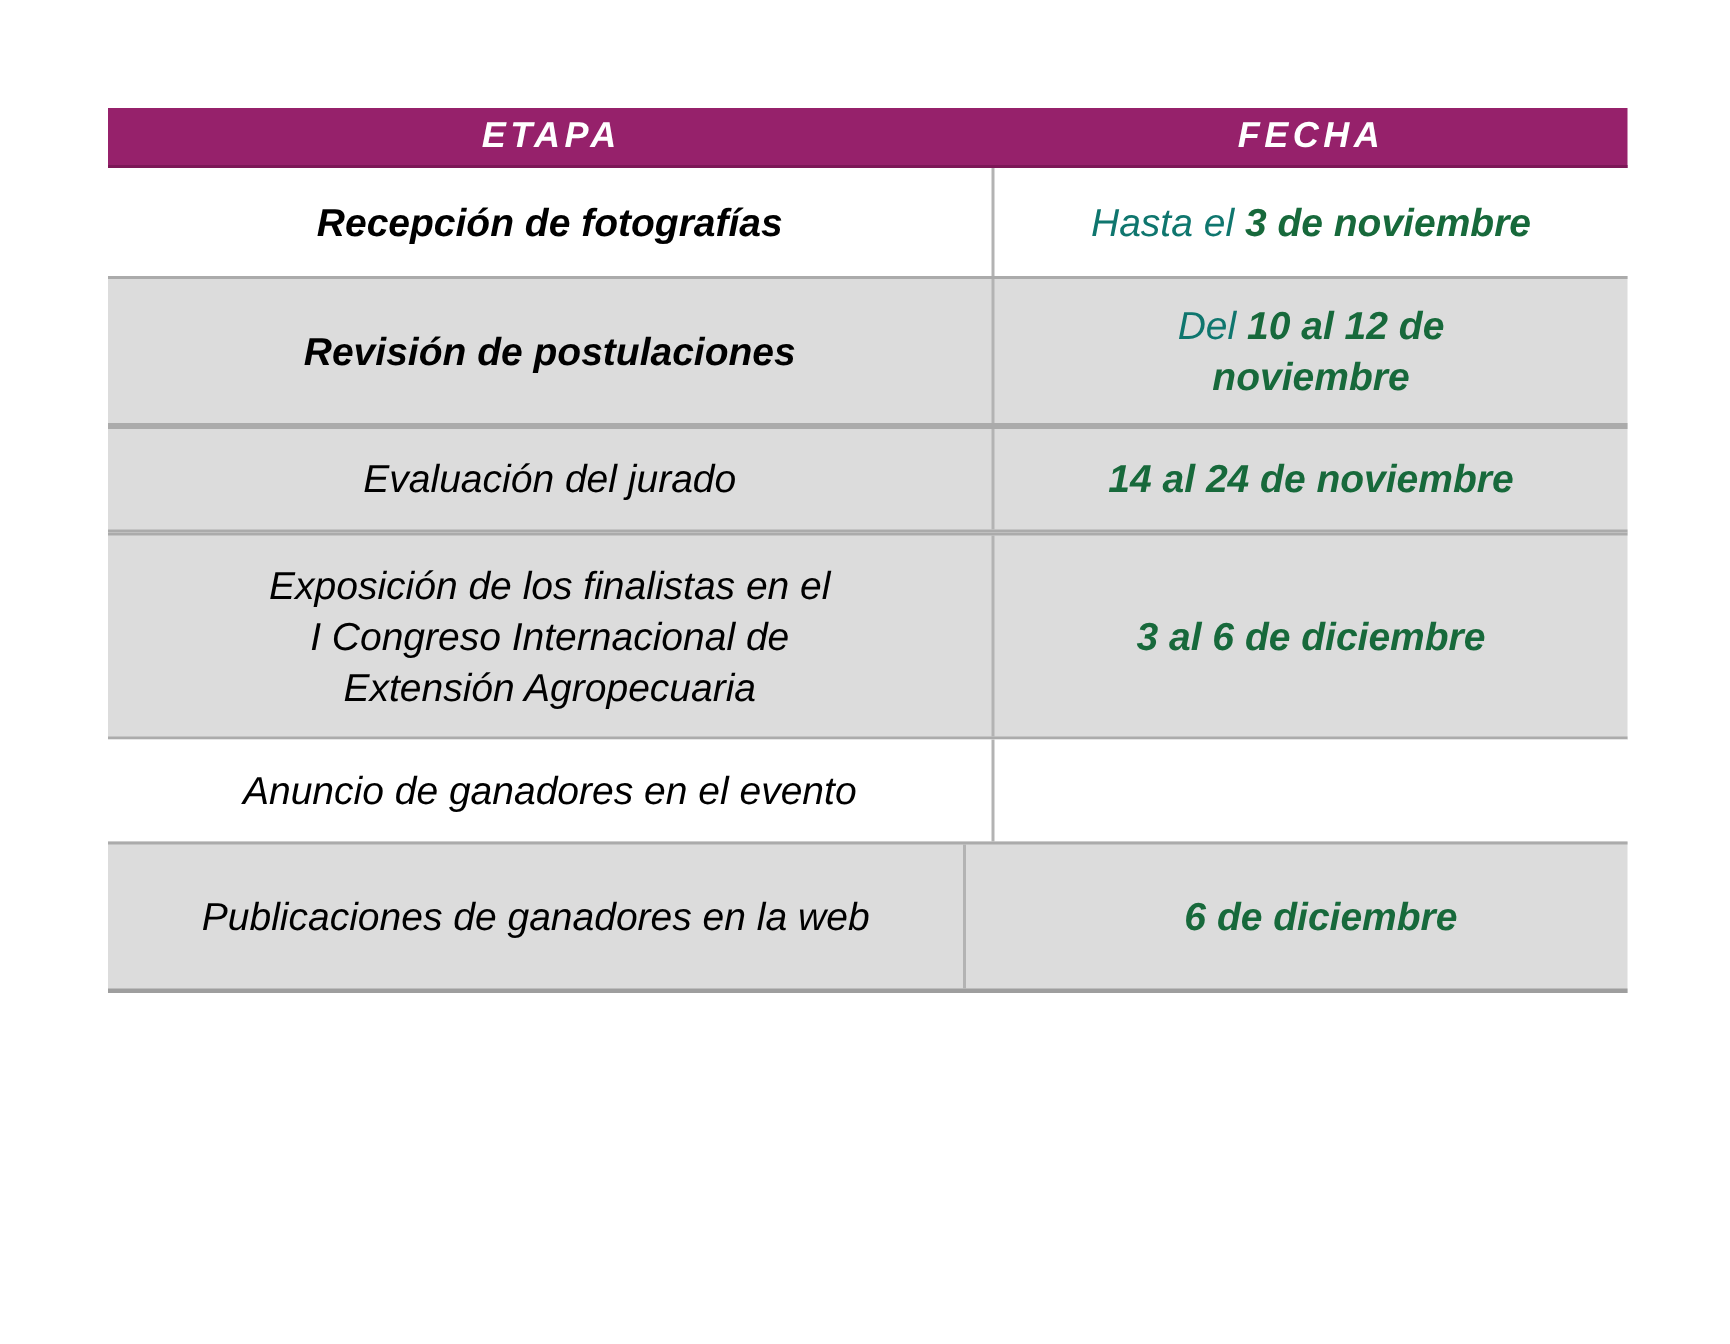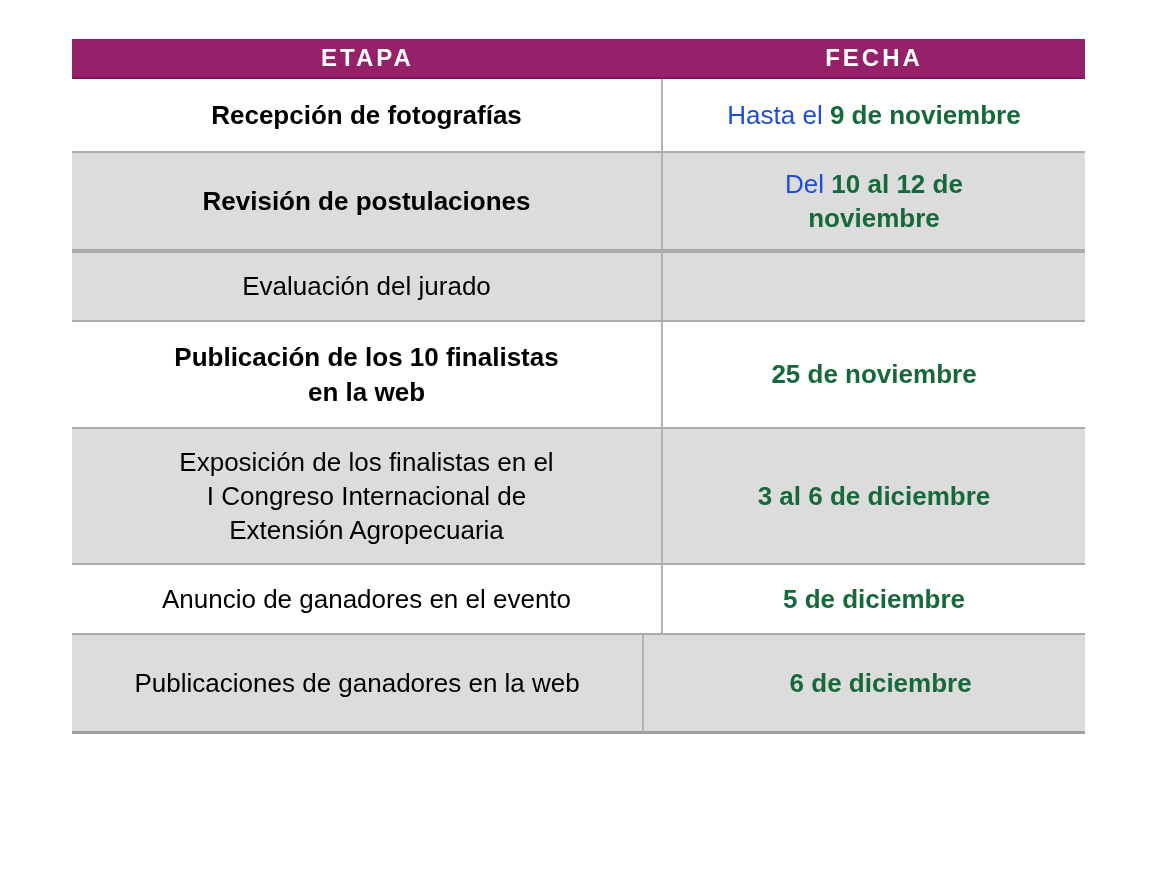--- a/index.html
+++ b/index.html
@@ -11,22 +11,23 @@
   #canvas {
     position: relative;
     width: 1153px;
     height: 896px;
     background: #ffffff;
     overflow: hidden;
   }
   .schedule-table {
     position: absolute;
     left: 72px;
-    top: 39px;
+    top: 72px;
     width: 1013px;
+    font-style: italic;
   }
   .header-row {
     display: flex;
     height: 40px;
     background: var(--header-bg, #96216B);
     border-bottom: 2px solid #7c1857;
     box-sizing: border-box;
   }
   .header-cell {
     display: flex;
@@ -66,21 +67,21 @@
     color: #000000;
     padding: 20px 10px;
   }
   .cell.etapa {
     width: 591px;
     border-right: 2px solid #b3b3b3;
   }
   .cell.fecha { width: 422px; }
   .etapa-text { white-space: pre-line; }
   .t-row.etapa-bold .etapa-text { font-weight: bold; }
-  .fecha-prefix { color: #1d4ed8; font-weight: normal; white-space: pre; }
+  .fecha-prefix { color: #0f766e; font-weight: normal; white-space: pre; }
   .fecha-date {
     color: var(--accent, #17693B);
     font-weight: bold;
     white-space: pre-line;
   }
 </style>
 </head>
 <body>
 
 <div id="canvas">
@@ -89,21 +90,21 @@
       <div class="header-cell col-etapa">ETAPA</div>
       <div class="header-cell col-fecha">FECHA</div>
     </div>
     <div class="body-rows" id="body-rows">
   <div class="t-row etapa-bold" style="height: 72px;">
     <div class="cell etapa">
       <span class="etapa-text">Recepción de fotografías</span>
     </div>
     <div class="cell fecha">
       <span>
-        <span class="fecha-prefix">Hasta el </span><span class="fecha-date">9 de noviembre</span>
+        <span class="fecha-prefix">Hasta el </span><span class="fecha-date">3 de noviembre</span>
       </span>
     </div>
   </div>
 
   <div class="t-row shaded etapa-bold" style="height: 100px;">
     <div class="cell etapa">
       <span class="etapa-text">Revisión de postulaciones</span>
     </div>
     <div class="cell fecha">
       <span>
@@ -111,56 +112,45 @@
 noviembre</span>
       </span>
     </div>
   </div>
 
 
   <div class="t-row shaded" style="height: 71px;">
     <div class="cell etapa">
       <span class="etapa-text">Evaluación del jurado</span>
     </div>
-  </div>
-
-  <div class="t-row etapa-bold" style="height: 105px;">
-    <div class="cell etapa">
-      <span class="etapa-text">Publicación de los 10 finalistas
-en la web</span>
-    </div>
     <div class="cell fecha">
       <span>
-        <span class="fecha-prefix"></span><span class="fecha-date">25 de noviembre</span>
+        <span class="fecha-prefix"></span><span class="fecha-date">14 al 24 de noviembre</span>
       </span>
     </div>
   </div>
+
 
   <div class="t-row shaded" style="height: 138px;">
     <div class="cell etapa">
       <span class="etapa-text">Exposición de los finalistas en el
 I Congreso Internacional de
 Extensión Agropecuaria</span>
     </div>
     <div class="cell fecha">
       <span>
         <span class="fecha-prefix"></span><span class="fecha-date">3 al 6 de diciembre</span>
       </span>
     </div>
   </div>
 
   <div class="t-row" style="height: 68px;">
     <div class="cell etapa">
       <span class="etapa-text">Anuncio de ganadores en el evento</span>
     </div>
-    <div class="cell fecha">
-      <span>
-        <span class="fecha-prefix"></span><span class="fecha-date">5 de diciembre</span>
-      </span>
-    </div>
   </div>
 
   <div class="t-row shaded" style="height: 101px; gap: 32px;">
     <div class="cell etapa">
       <span class="etapa-text">Publicaciones de ganadores en la web</span>
     </div>
     <div class="cell fecha">
       <span>
         <span class="fecha-prefix"></span><span class="fecha-date">6 de diciembre</span>
       </span>

